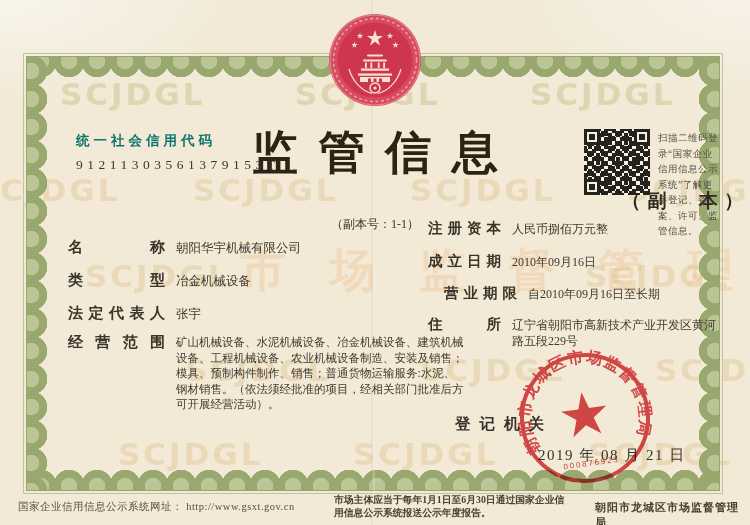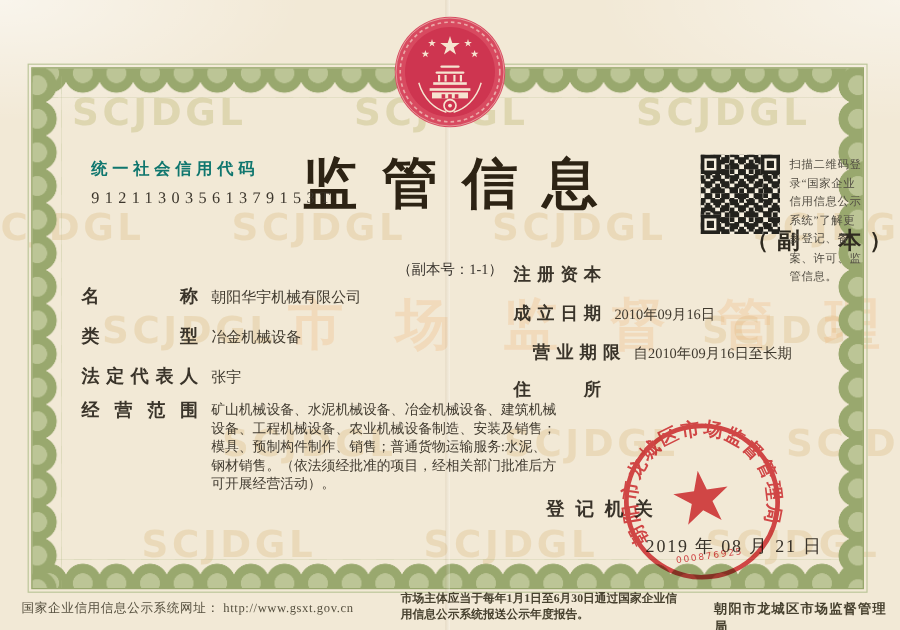--- a/index.html
+++ b/index.html
@@ -225,31 +225,33 @@
   <span class="flabel">法定代表人</span>
   <span class="fvalue">张宇</span>
 </div>
 <div class="row left lr4">
   <span class="flabel">经营范围</span>
   <span class="fvalue">矿山机械设备、水泥机械设备、冶金机械设备、建筑机械设备、工程机械设备、农业机械设备制造、安装及销售；模具、预制构件制作、销售；普通货物运输服务:水泥、钢材销售。（依法须经批准的项目，经相关部门批准后方可开展经营活动）。</span>
 </div>
 
 <div class="row right rr1">
   <span class="flabel">注册资本</span>
+  <span class="fvalue">人民币捌佰万元整</span>
 </div>
 <div class="row right rr2">
   <span class="flabel">成立日期</span>
   <span class="fvalue">2010年09月16日</span>
 </div>
 <div class="row right rr3">
   <span class="flabel">营业期限</span>
   <span class="fvalue">自2010年09月16日至长期</span>
 </div>
 <div class="row right rr4">
   <span class="flabel">住所</span>
+  <span class="fvalue">辽宁省朝阳市高新技术产业开发区黄河路五段229号</span>
 </div>
 
 <div class="reg-label">登记机关</div>
 <div class="reg-date">2019 年 08 月 21 日</div>
 
 <svg class="seal" width="138" height="138" viewBox="0 0 138 138">
   <defs>
     <path id="sealArc" d="M 21.8 96.5 A 55 55 0 1 1 116.2 96.5" fill="none"></path>
   </defs>
   <circle cx="69" cy="69" r="63" fill="none" stroke="#d8383f" stroke-width="4"></circle>

